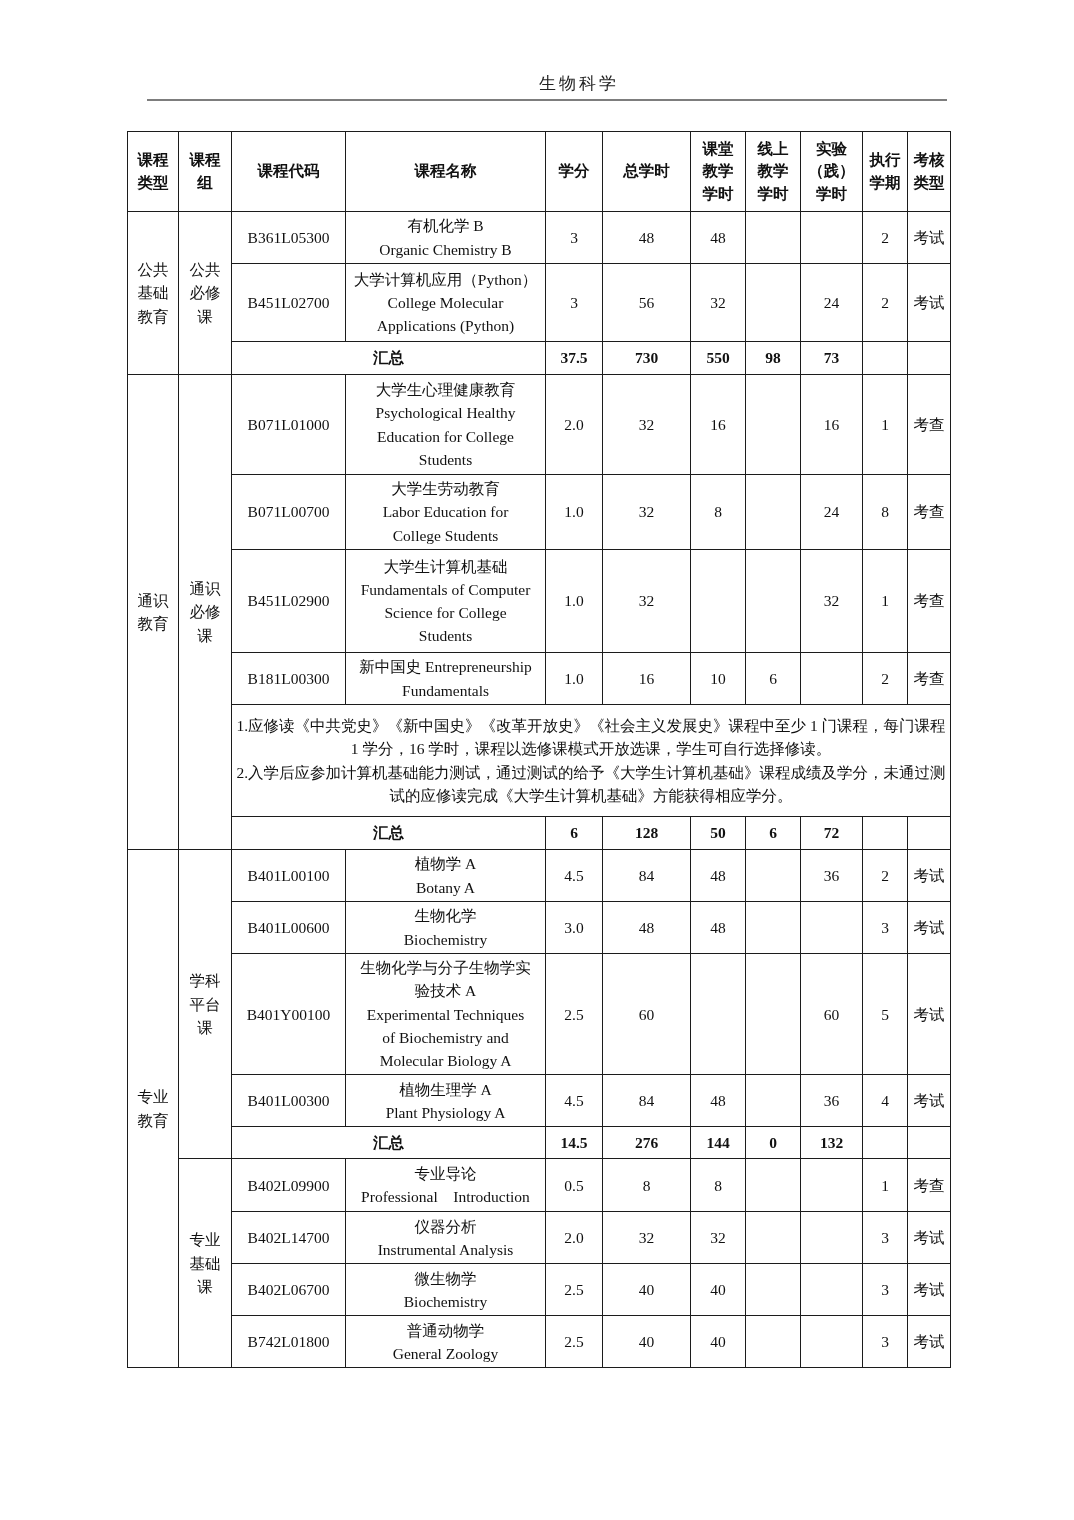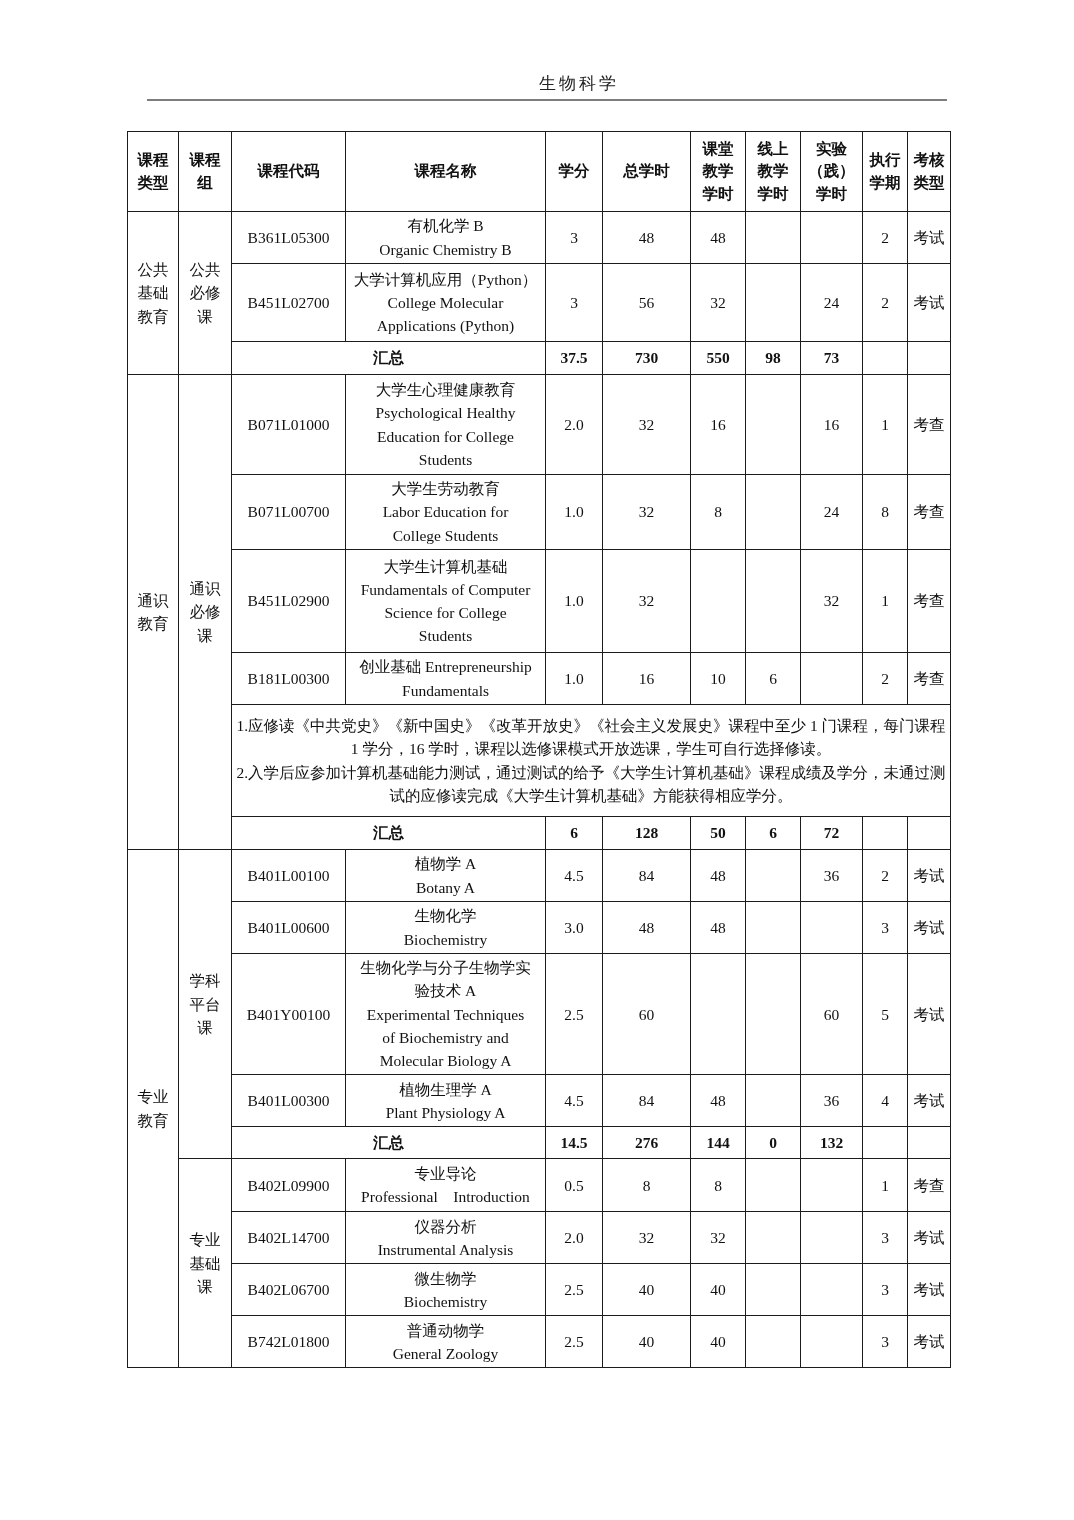--- a/index.html
+++ b/index.html
@@ -164,21 +164,21 @@
     <td>1.0</td>
     <td>32</td>
     <td></td>
     <td></td>
     <td>32</td>
     <td>1</td>
     <td>考查</td>
   </tr>
   <tr style="height:52px">
     <td>B181L00300</td>
-    <td class="pre">创业基础 Entrepreneurship
+    <td class="pre">新中国史 Entrepreneurship
 Fundamentals</td>
     <td>1.0</td>
     <td>16</td>
     <td>10</td>
     <td>6</td>
     <td></td>
     <td>2</td>
     <td>考查</td>
   </tr>
   <tr style="height:112px">

